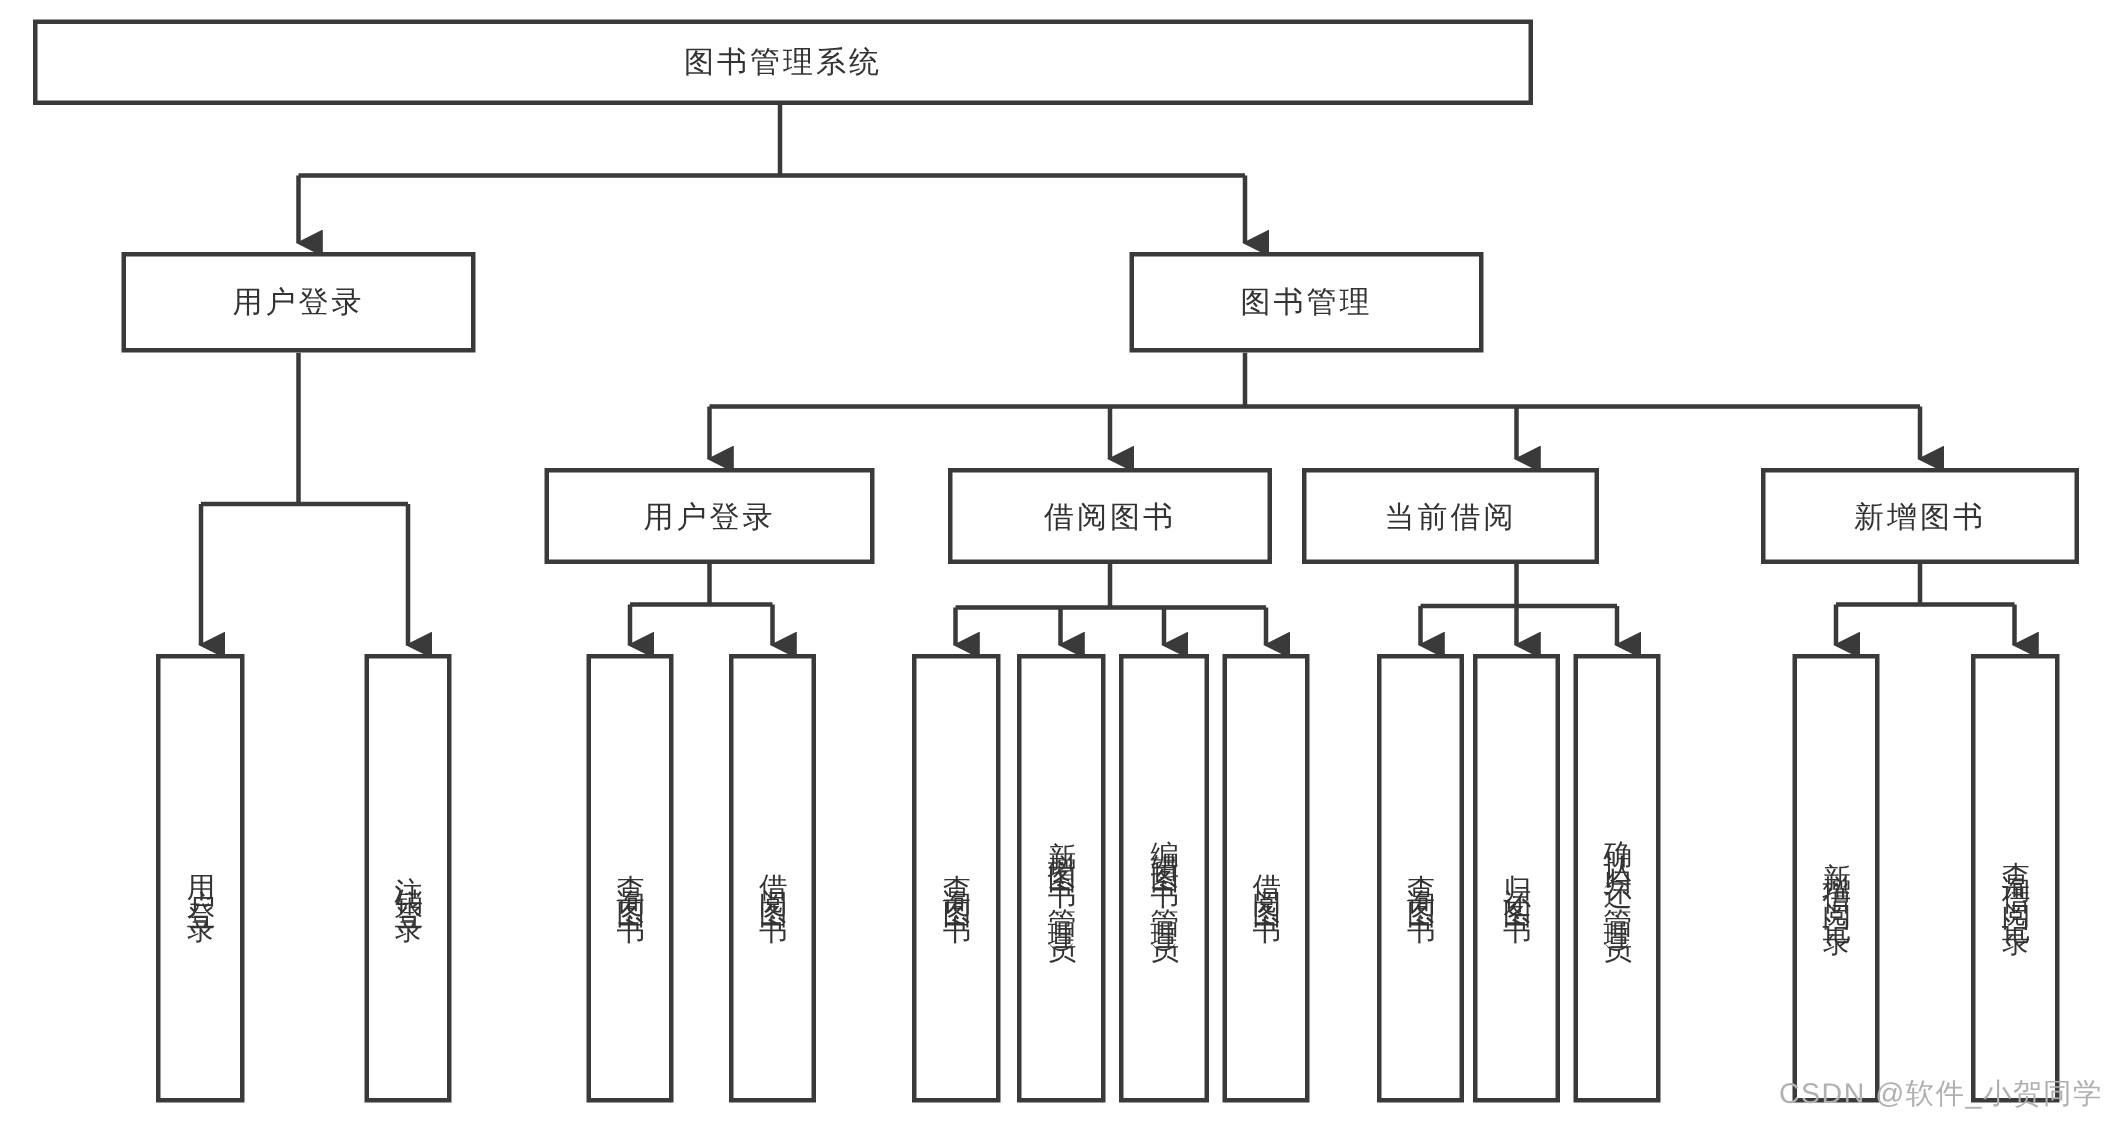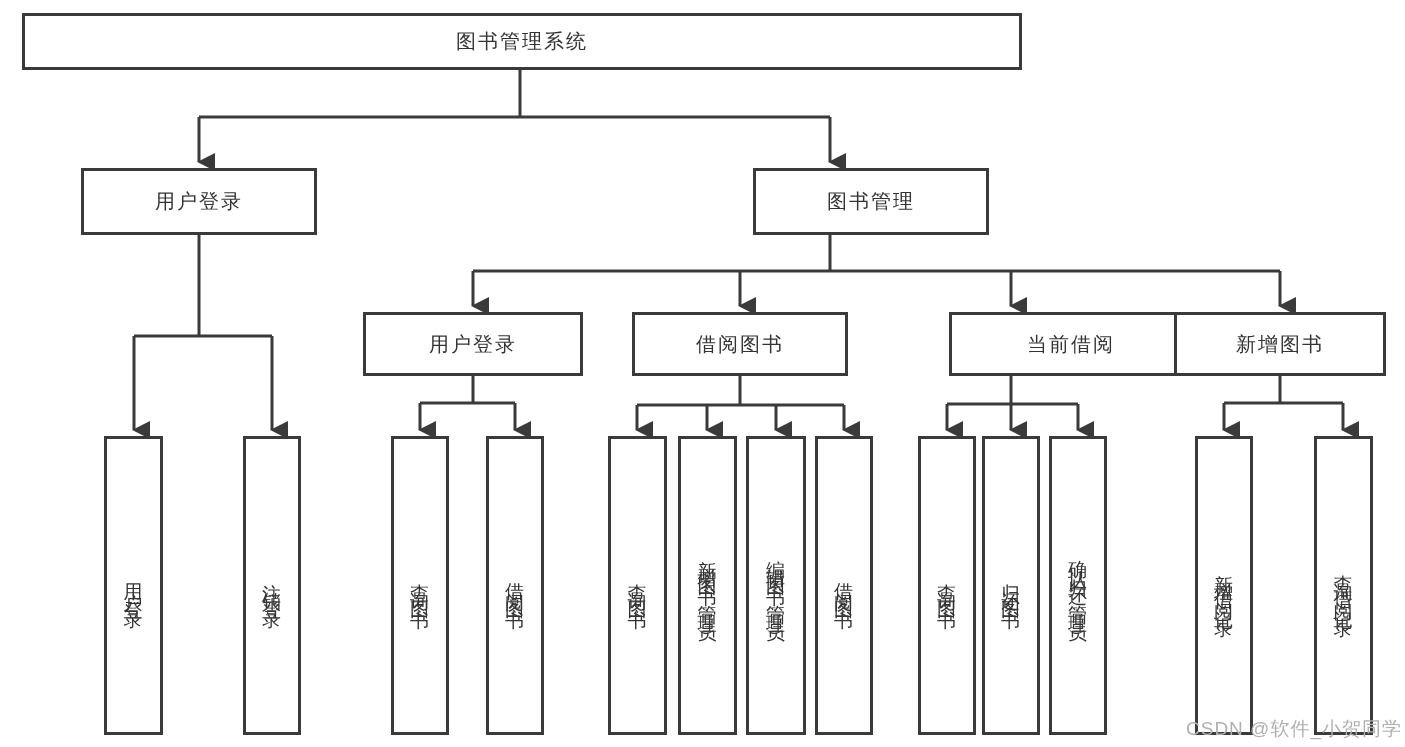--- a/index.html
+++ b/index.html
@@ -115,21 +115,21 @@
   <div class="node hbox" style="left:753px;top:168px;width:236px;height:67px">
     <span>图书管理</span>
   </div>
 
   <div class="node hbox" style="left:363px;top:312px;width:220px;height:64px">
     <span>用户登录</span>
   </div>
   <div class="node hbox" style="left:632px;top:312px;width:216px;height:64px">
     <span>借阅图书</span>
   </div>
-  <div class="node hbox" style="left:949px;top:312px;width:244px;height:64px">
+  <div class="node hbox" style="left:868px;top:312px;width:198px;height:64px">
     <span>当前借阅</span>
   </div>
   <div class="node hbox" style="left:1174px;top:312px;width:212px;height:64px">
     <span>新增图书</span>
   </div>
 
   <div class="node vbox" style="left:104px;top:436px;width:59px;height:299px">
     <span>用户登录</span>
   </div>
   <div class="node vbox" style="left:243px;top:436px;width:58px;height:299px">

